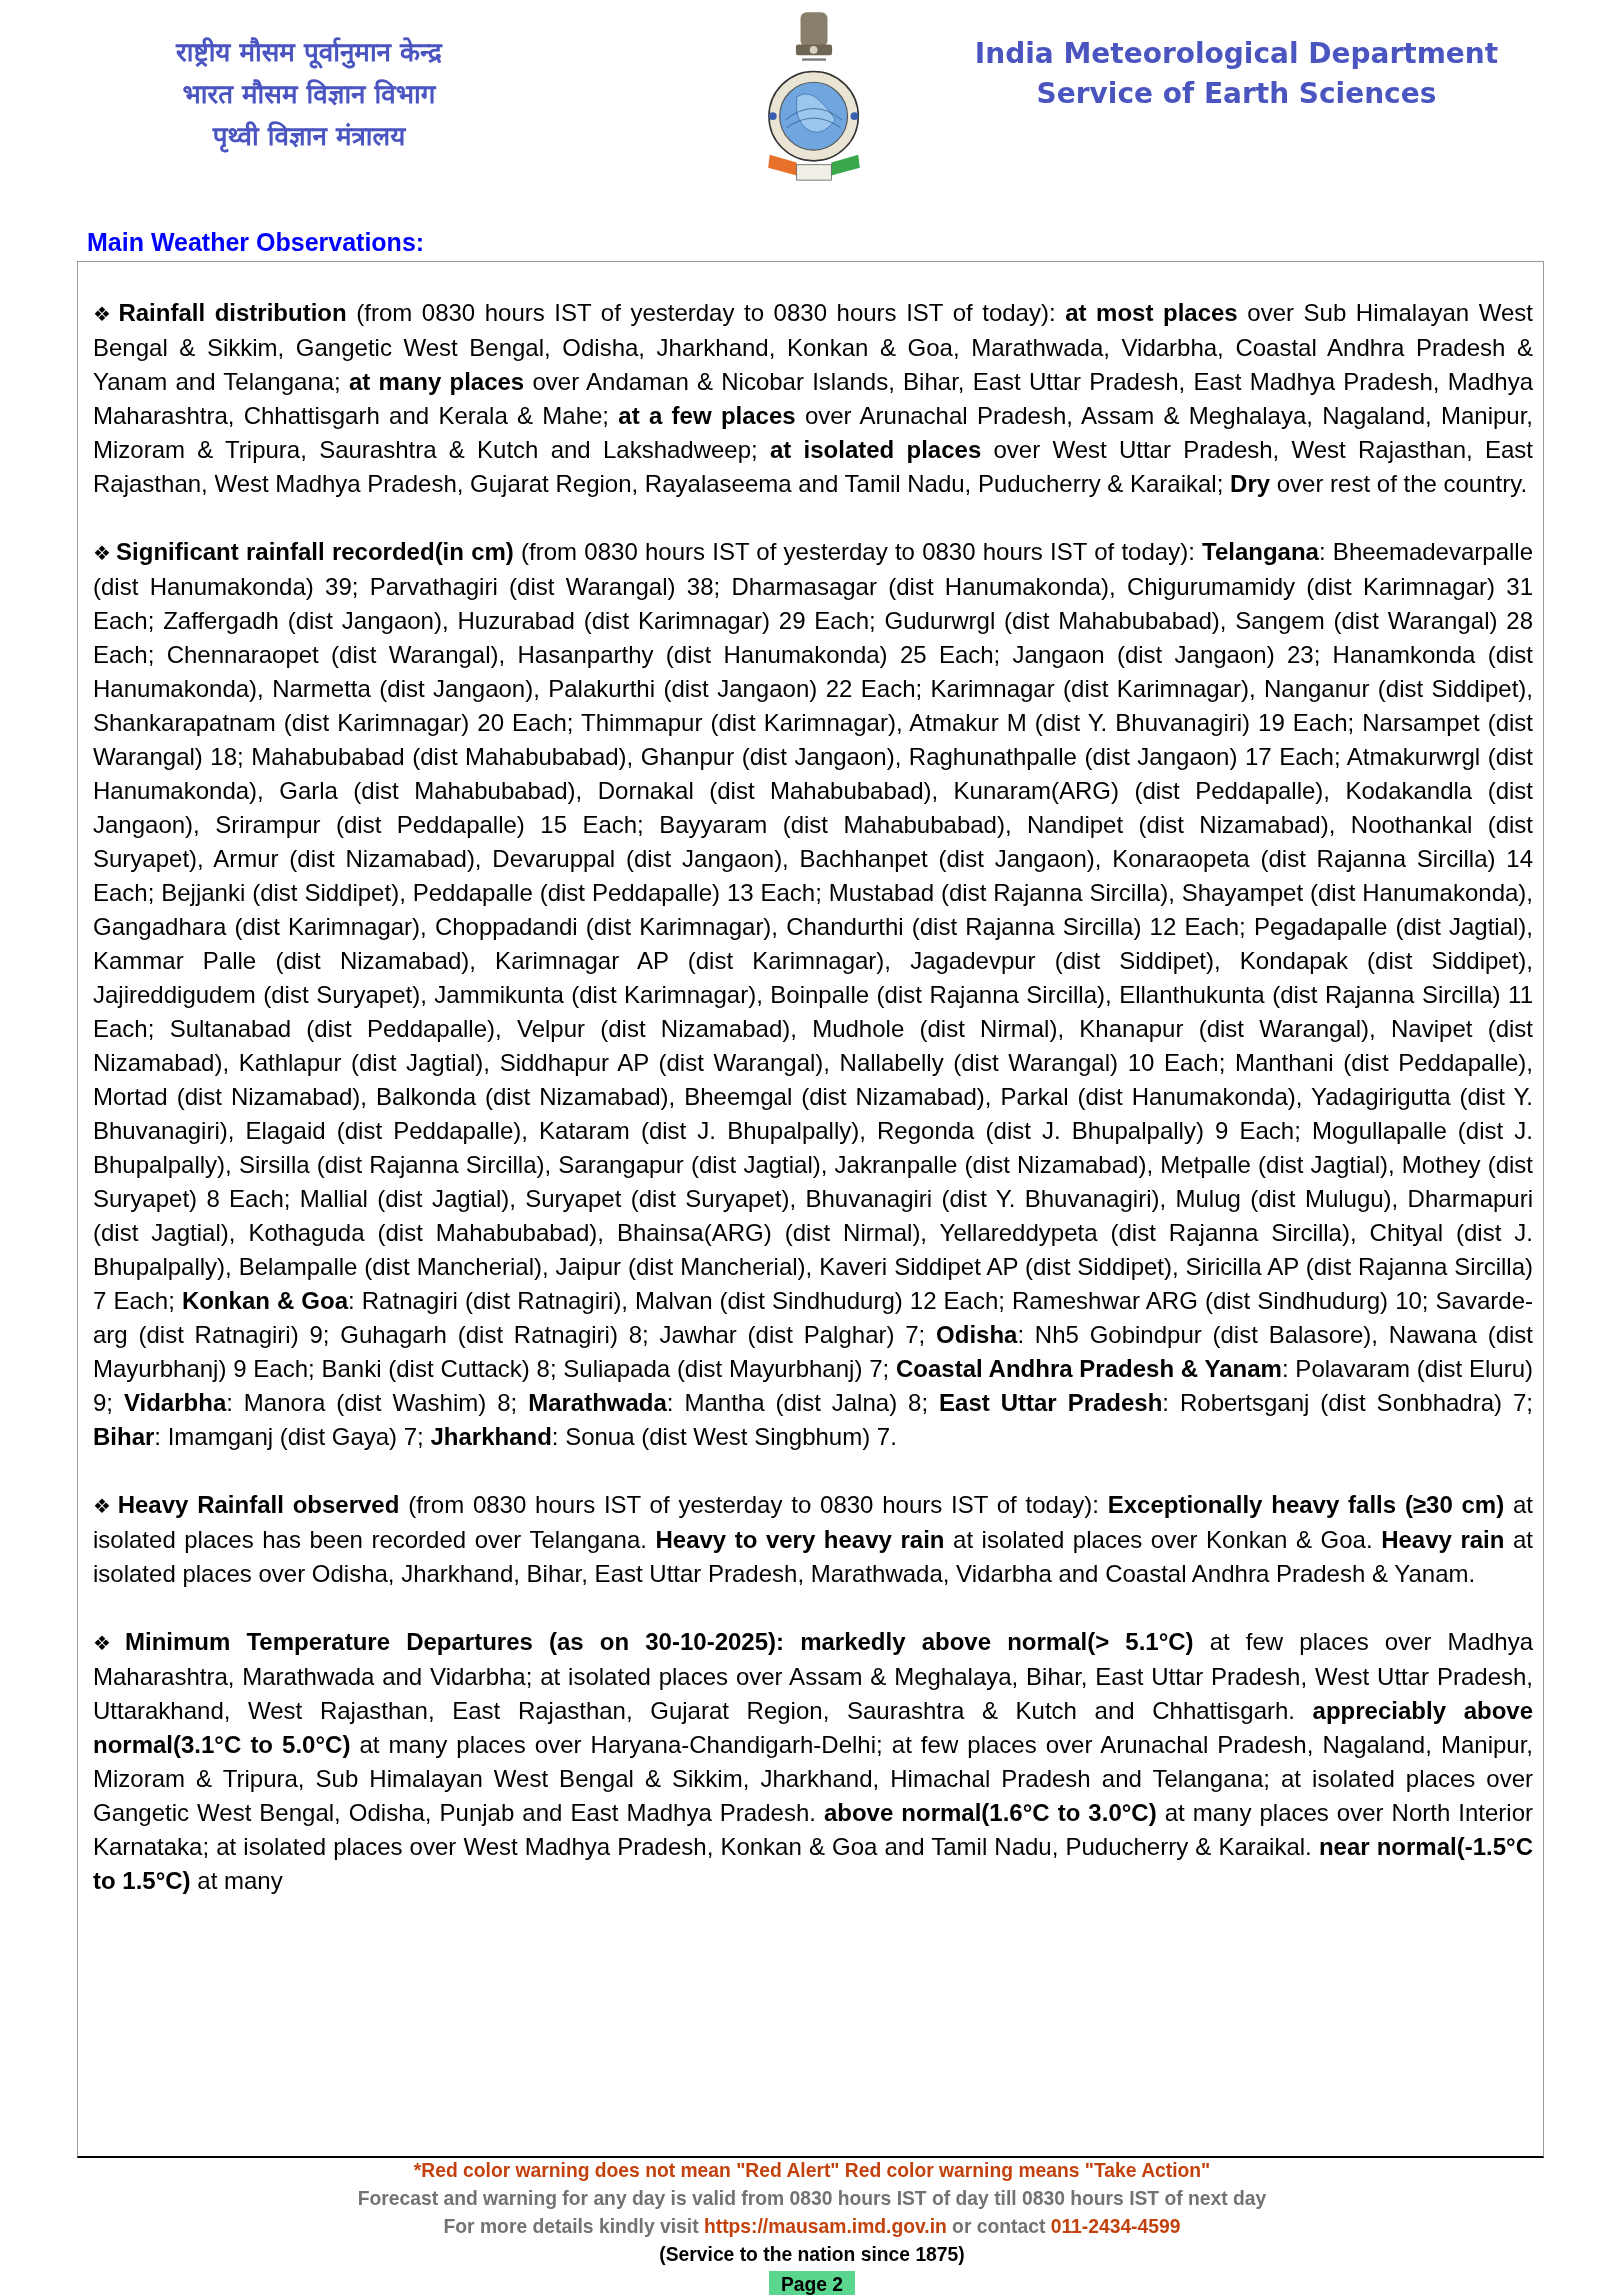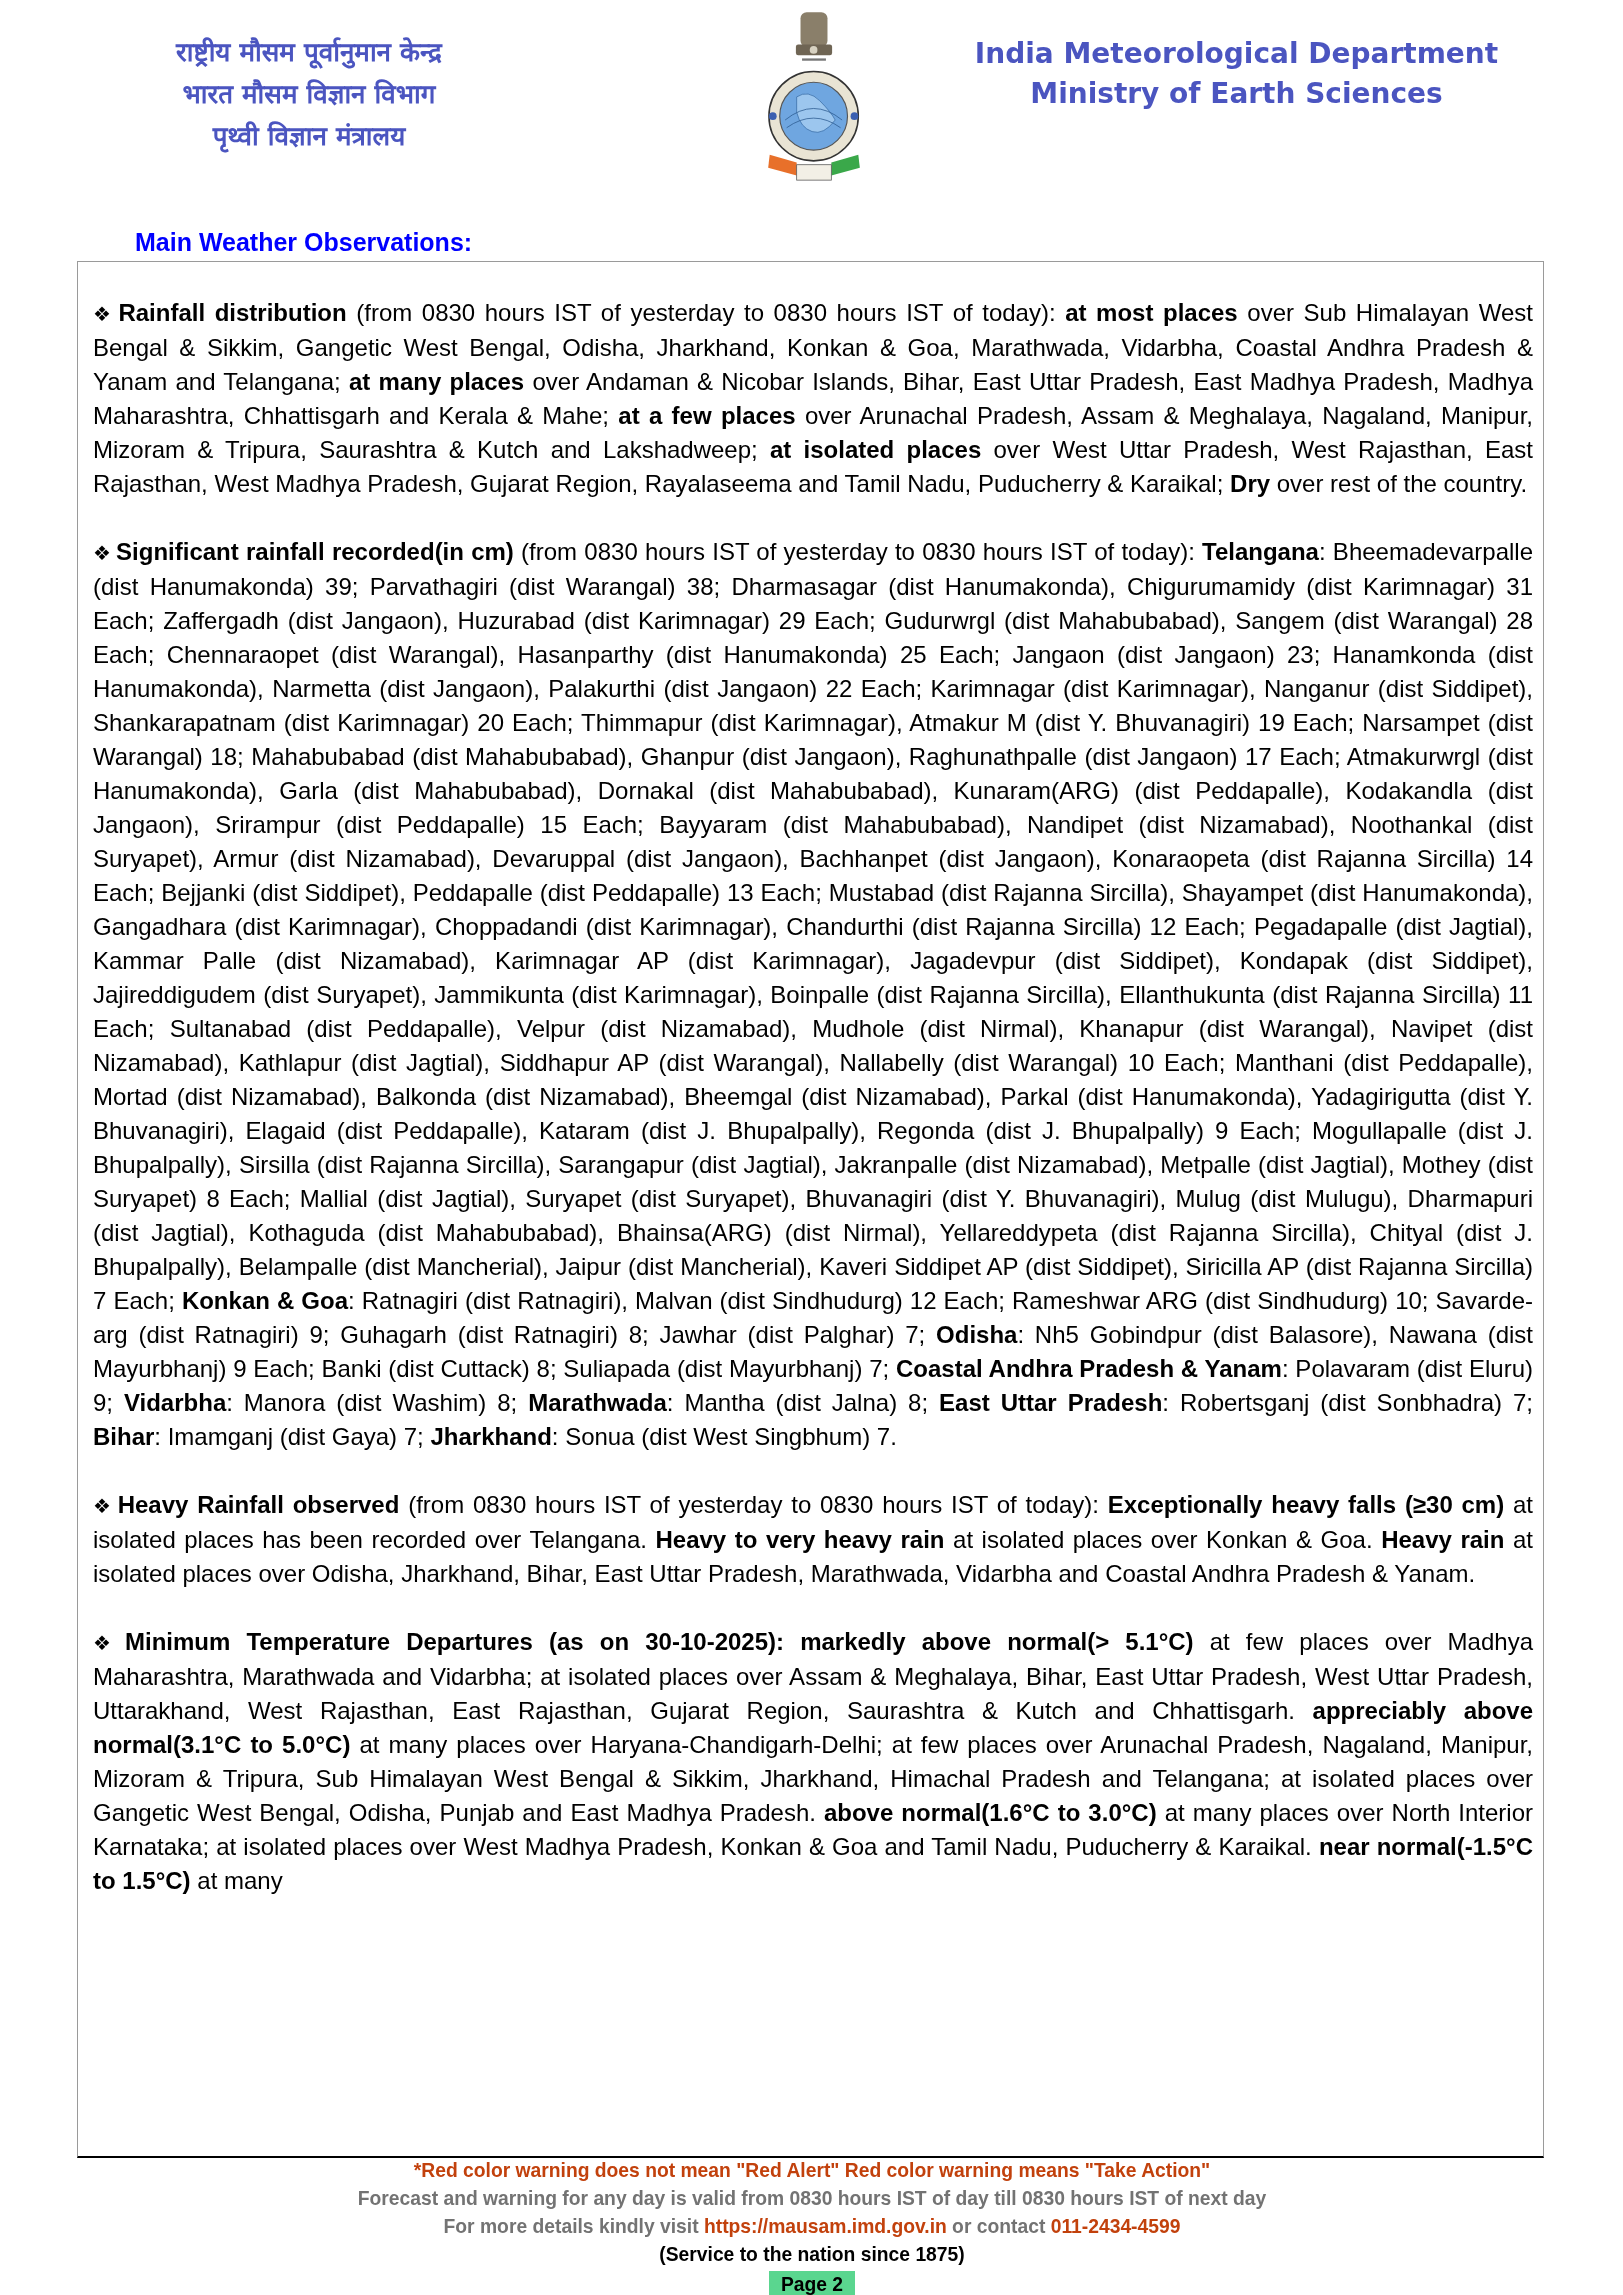--- a/index.html
+++ b/index.html
@@ -48,21 +48,20 @@
       left: 762px; top: 3.9px;
       width: 104px; height: 182px;
     }
     
     .section-heading {
       position: absolute;
       left: 87px; top: 228px;
       color: #0000ff;
       font-weight: bold;
       font-size: 25px;
-      margin-left: 48px;
     }
     
     .obs-box {
       position: absolute;
       left: 77px; top: 261px;
       width: 1467px; height: 1897px;
       border-left: 1.5px solid #9a9a9a;
       border-right: 1.5px solid #9a9a9a;
       border-top: 1.5px solid #9a9a9a;
       border-bottom: 2.3px solid #000;
@@ -134,21 +133,21 @@
       <circle cx="120" cy="145" r="5" fill="#3b5fb0"></circle>
 
       <path d="M10 195 L45 205 L45 222 L8 212 Z" fill="#e8702a"></path>
       <path d="M90 205 L125 195 L127 212 L90 222 Z" fill="#3aa84a"></path>
       <rect x="45" y="208" width="45" height="20" fill="#f2efe6" stroke="#555" stroke-width="1"></rect>
     </svg>
   </div>
 
   <div class="eng-title">
     <div>India Meteorological Department</div>
-    <div>Ministry of Earth Sciences</div>
+    <div>Service of Earth Sciences</div>
   </div>
 </div>
 
 <div class="section-heading">Main Weather Observations:</div>
 
 <div class="obs-box"></div>
 
 <div class="obs-content">
   <p class="obs-para"><span class="bullet">❖</span><b>Rainfall distribution</b><span> (from 0830 hours IST of yesterday to 0830 hours IST of today): </span><b>at most places</b><span> over Sub Himalayan West Bengal &amp; Sikkim, Gangetic West Bengal, Odisha, Jharkhand, Konkan &amp; Goa, Marathwada, Vidarbha, Coastal Andhra Pradesh &amp; Yanam and Telangana; </span><b>at many places</b><span> over Andaman &amp; Nicobar Islands, Bihar, East Uttar Pradesh, East Madhya Pradesh, Madhya Maharashtra, Chhattisgarh and Kerala &amp; Mahe; </span><b>at a few places</b><span> over Arunachal Pradesh, Assam &amp; Meghalaya, Nagaland, Manipur, Mizoram &amp; Tripura, Saurashtra &amp; Kutch and Lakshadweep; </span><b>at isolated places</b><span> over West Uttar Pradesh, West Rajasthan, East Rajasthan, West Madhya Pradesh, Gujarat Region, Rayalaseema and Tamil Nadu, Puducherry &amp; Karaikal; </span><b>Dry</b><span> over rest of the country.</span></p>
   <p class="obs-para"><span class="bullet">❖</span><b>Significant rainfall recorded(in cm)</b><span> (from 0830 hours IST of yesterday to 0830 hours IST of today): </span><b>Telangana</b><span>: Bheemadevarpalle (dist Hanumakonda) 39; Parvathagiri (dist Warangal) 38; Dharmasagar (dist Hanumakonda), Chigurumamidy (dist Karimnagar) 31 Each; Zaffergadh (dist Jangaon), Huzurabad (dist Karimnagar) 29 Each; Gudurwrgl (dist Mahabubabad), Sangem (dist Warangal) 28 Each; Chennaraopet (dist Warangal), Hasanparthy (dist Hanumakonda) 25 Each; Jangaon (dist Jangaon) 23; Hanamkonda (dist Hanumakonda), Narmetta (dist Jangaon), Palakurthi (dist Jangaon) 22 Each; Karimnagar (dist Karimnagar), Nanganur (dist Siddipet), Shankarapatnam (dist Karimnagar) 20 Each; Thimmapur (dist Karimnagar), Atmakur M (dist Y. Bhuvanagiri) 19 Each; Narsampet (dist Warangal) 18; Mahabubabad (dist Mahabubabad), Ghanpur (dist Jangaon), Raghunathpalle (dist Jangaon) 17 Each; Atmakurwrgl (dist Hanumakonda), Garla (dist Mahabubabad), Dornakal (dist Mahabubabad), Kunaram(ARG) (dist Peddapalle), Kodakandla (dist Jangaon), Srirampur (dist Peddapalle) 15 Each; Bayyaram (dist Mahabubabad), Nandipet (dist Nizamabad), Noothankal (dist Suryapet), Armur (dist Nizamabad), Devaruppal (dist Jangaon), Bachhanpet (dist Jangaon), Konaraopeta (dist Rajanna Sircilla) 14 Each; Bejjanki (dist Siddipet), Peddapalle (dist Peddapalle) 13 Each; Mustabad (dist Rajanna Sircilla), Shayampet (dist Hanumakonda), Gangadhara (dist Karimnagar), Choppadandi (dist Karimnagar), Chandurthi (dist Rajanna Sircilla) 12 Each; Pegadapalle (dist Jagtial), Kammar Palle (dist Nizamabad), Karimnagar AP (dist Karimnagar), Jagadevpur (dist Siddipet), Kondapak (dist Siddipet), Jajireddigudem (dist Suryapet), Jammikunta (dist Karimnagar), Boinpalle (dist Rajanna Sircilla), Ellanthukunta (dist Rajanna Sircilla) 11 Each; Sultanabad (dist Peddapalle), Velpur (dist Nizamabad), Mudhole (dist Nirmal), Khanapur (dist Warangal), Navipet (dist Nizamabad), Kathlapur (dist Jagtial), Siddhapur AP (dist Warangal), Nallabelly (dist Warangal) 10 Each; Manthani (dist Peddapalle), Mortad (dist Nizamabad), Balkonda (dist Nizamabad), Bheemgal (dist Nizamabad), Parkal (dist Hanumakonda), Yadagirigutta (dist Y. Bhuvanagiri), Elagaid (dist Peddapalle), Kataram (dist J. Bhupalpally), Regonda (dist J. Bhupalpally) 9 Each; Mogullapalle (dist J. Bhupalpally), Sirsilla (dist Rajanna Sircilla), Sarangapur (dist Jagtial), Jakranpalle (dist Nizamabad), Metpalle (dist Jagtial), Mothey (dist Suryapet) 8 Each; Mallial (dist Jagtial), Suryapet (dist Suryapet), Bhuvanagiri (dist Y. Bhuvanagiri), Mulug (dist Mulugu), Dharmapuri (dist Jagtial), Kothaguda (dist Mahabubabad), Bhainsa(ARG) (dist Nirmal), Yellareddypeta (dist Rajanna Sircilla), Chityal (dist J. Bhupalpally), Belampalle (dist Mancherial), Jaipur (dist Mancherial), Kaveri Siddipet AP (dist Siddipet), Siricilla AP (dist Rajanna Sircilla) 7 Each; </span><b>Konkan &amp; Goa</b><span>: Ratnagiri (dist Ratnagiri), Malvan (dist Sindhudurg) 12 Each; Rameshwar ARG (dist Sindhudurg) 10; Savarde-arg (dist Ratnagiri) 9; Guhagarh (dist Ratnagiri) 8; Jawhar (dist Palghar) 7; </span><b>Odisha</b><span>: Nh5 Gobindpur (dist Balasore), Nawana (dist Mayurbhanj) 9 Each; Banki (dist Cuttack) 8; Suliapada (dist Mayurbhanj) 7; </span><b>Coastal Andhra Pradesh &amp; Yanam</b><span>: Polavaram (dist Eluru) 9; </span><b>Vidarbha</b><span>: Manora (dist Washim) 8; </span><b>Marathwada</b><span>: Mantha (dist Jalna) 8; </span><b>East Uttar Pradesh</b><span>: Robertsganj (dist Sonbhadra) 7; </span><b>Bihar</b><span>: Imamganj (dist Gaya) 7; </span><b>Jharkhand</b><span>: Sonua (dist West Singbhum) 7.</span></p>

